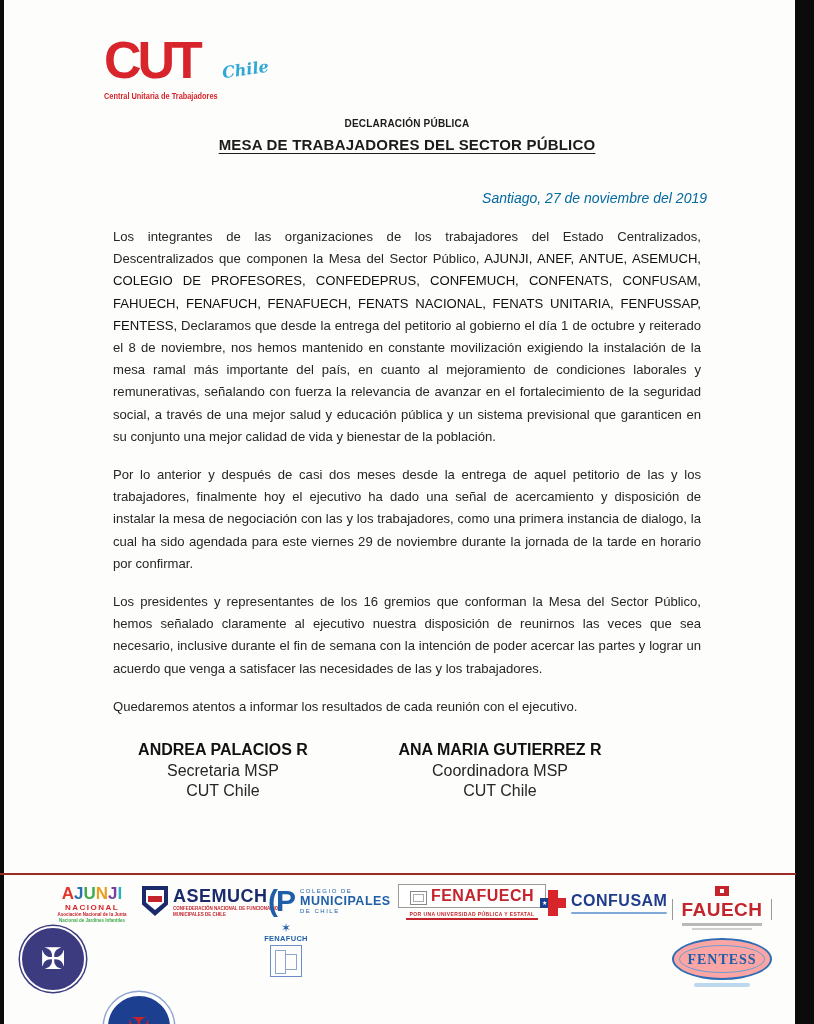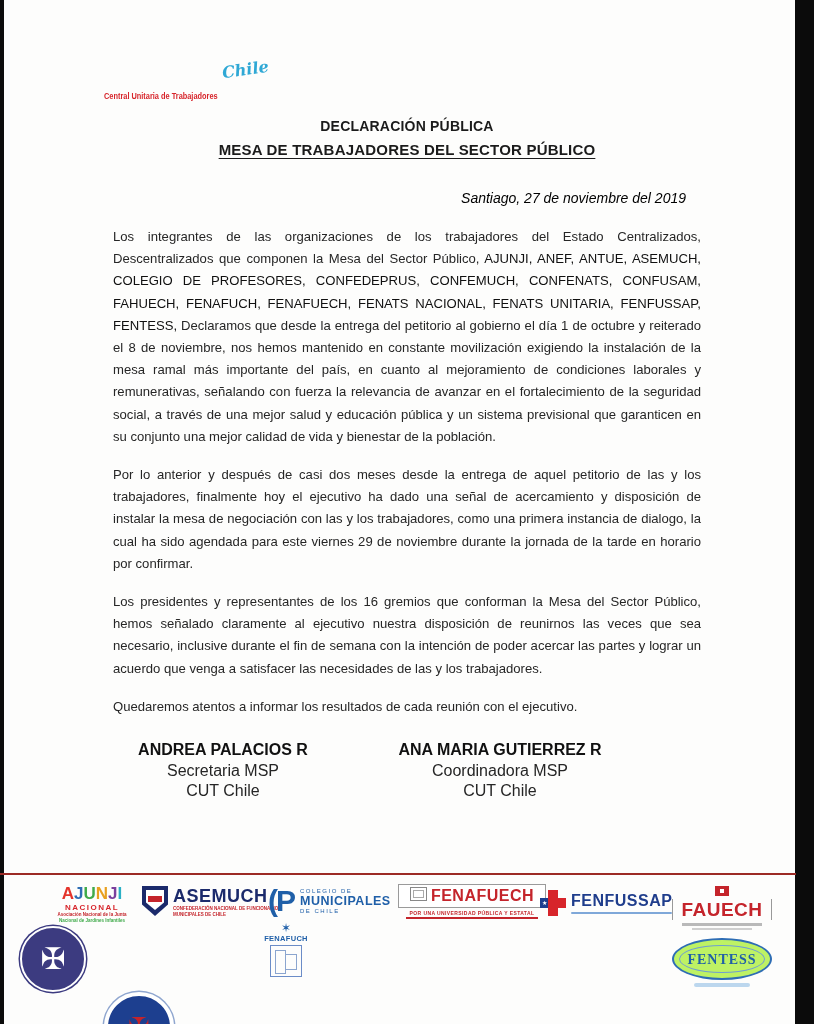--- a/index.html
+++ b/index.html
@@ -13,25 +13,25 @@
   .cut-logo{position:absolute;left:104px;top:36px;width:150px;}
   .cut-row{position:relative;height:52px;}
   .cut-acronym{font-size:52px;font-weight:800;letter-spacing:-4px;color:#d7252b;line-height:48px;}
   .cut-chile{position:absolute;left:118px;top:24px;font-family:"DejaVu Serif",serif;
              font-style:italic;font-weight:bold;color:#2fa8d5;font-size:16px;transform:rotate(-8deg);}
   .cut-tagline{font-size:9px;font-weight:700;color:#d7252b;white-space:nowrap;
                transform:scaleX(.82);transform-origin:left;margin-top:3px;}
 
   
   .title-block{position:absolute;left:113px;top:118px;width:588px;text-align:center;color:#1b1b1b;}
-  .title1{font-size:14px;font-weight:700;letter-spacing:.2px;}
+  .title1{font-size:10px;font-weight:700;letter-spacing:.2px;}
   .title2{font-size:15px;font-weight:700;letter-spacing:.2px;margin-top:7px;
           text-decoration:underline;text-underline-offset:3px;}
-  .dateline{position:absolute;left:98px;top:190px;width:588px;text-align:right;
-            font-style:italic;font-size:14px;color:#000000;}
+  .dateline{position:absolute;left:119px;top:190px;width:588px;text-align:right;
+            font-style:italic;font-size:14px;color:#0369a1;}
 
   
   .body-text{position:absolute;left:113px;top:226px;width:588px;}
   .body-text p{margin:0 0 16px 0;font-size:13.1px;line-height:22.2px;text-align:justify;}
   .body-text p.closing{text-align:left;}
   .b{font-weight:400;color:#101010;}
 
   .signatures{display:flex;margin-top:22px;}
   .sig{width:220px;text-align:center;font-size:16px;line-height:20.5px;}
   .sig+.sig{margin-left:57px;}
@@ -56,21 +56,21 @@
   .crest b{position:absolute;left:6px;top:10px;width:14px;height:6px;background:#c4242b;z-index:2;}
   .asemuch-txt{margin-left:5px;}
   .asemuch-name{font-size:18px;font-weight:800;color:#1b2a6b;letter-spacing:.5px;line-height:20px;}
   .asemuch .micro{color:#c4242b;font-weight:700;}
   .profes{left:268px;top:886px;display:flex;align-items:center;color:#1f5fa8;}
   .pmark{font-size:30px;font-weight:700;line-height:30px;letter-spacing:-2px;}
   .profes-txt{margin-left:6px;}
   .profes-top,.profes-bot{font-size:6px;letter-spacing:1.5px;}
   .profes-mid{font-size:12.5px;font-weight:800;letter-spacing:.5px;}
   .fenafuech{left:392px;top:884px;width:160px;text-align:center;}
-  .fenafuech-box{display:inline-flex;align-items:flex-start;border:1.5px solid #9a9a9a;padding:2px 11px;background:#fff;}
+  .fenafuech-box{display:inline-flex;align-items:flex-end;border:1.5px solid #9a9a9a;padding:2px 11px;background:#fff;}
   .fenafuech-ic{width:15px;height:12px;border:1px solid #888;margin-right:4px;position:relative;}
   .fenafuech-ic i{position:absolute;inset:2px;border:1px solid #aaa;}
   .fenafuech-name{font-size:16px;font-weight:800;color:#c4242b;letter-spacing:.5px;}
   .fenafuech-sub{font-size:5px;font-weight:700;color:#c4242b;margin-top:2px;letter-spacing:.4px;}
   .fenafuech-bar{height:1.5px;background:#c4242b;margin:1px 14px 0;}
   .confusam{left:540px;top:890px;display:flex;align-items:center;}
   .ccross{width:26px;height:26px;position:relative;flex:none;}
   .ccross .v{position:absolute;left:8px;top:0;width:10px;height:26px;background:#d7252b;}
   .ccross .hl{position:absolute;left:0;top:8px;width:13px;height:10px;background:#1d3f8f;}
   .ccross .hr{position:absolute;left:13px;top:8px;width:13px;height:10px;background:#d7252b;}
@@ -93,35 +93,36 @@
   .fenatsu{left:104px;top:926px;width:62px;height:62px;background:#1d3f8f;border:4px solid #fff;
            box-shadow:0 0 0 1.5px #8fa6cf;}
   .fenatsu span{color:#c4242b;font-size:26px;line-height:26px;}
   .fenafuch{left:250px;top:922px;width:72px;height:68px;text-align:center;color:#1f5fa8;}
   .fenafuch-star{font-size:12px;line-height:12px;}
   .fenafuch-name{font-size:7.5px;font-weight:700;letter-spacing:.3px;}
   .fenafuch-house{width:30px;height:30px;border:1.5px solid #6b8cc7;margin:2px auto 0;position:relative;}
   .fenafuch-house i{position:absolute;left:4px;top:4px;width:9px;height:22px;border:1px solid #8ba5cf;}
   .fenafuch-house b{position:absolute;right:4px;top:8px;width:10px;height:14px;border:1px solid #8ba5cf;}
   .fentess{left:672px;top:938px;width:100px;text-align:center;}
-  .fentess-oval{width:100px;height:42px;border:2.5px solid #2e6db4;border-radius:50%;background:#bef264;
+  .fentess-oval{width:100px;height:42px;border:2.5px solid #2e6db4;border-radius:50%;background:#fca5a5;
                 box-sizing:border-box;display:flex;align-items:center;justify-content:center;}
   .fentess-in{border:1px solid #6f9fd0;border-radius:50%;padding:4px 7px;}
   .fentess-name{font-family:"Liberation Serif",serif;font-size:14px;font-weight:700;color:#1f5fa8;letter-spacing:1px;}
   .fentess-bar{height:4px;background:#bcd7ee;border-radius:2px;margin:3px 22px 0;}
 </style>
 </head>
 <body>
 
 <div class="page">
   <div class="edge edge-left"></div>
   <div class="edge edge-right"></div>
 
   <div class="cut-logo">
     <div class="cut-row">
+      <span class="cut-acronym">CUT</span>
       <span class="cut-chile">Chile</span>
     </div>
     <div class="cut-tagline">Central Unitaria de Trabajadores</div>
   </div>
 
   <div class="title-block">
     <div class="title1">DECLARACIÓN PÚBLICA</div>
     <div class="title2">MESA DE TRABAJADORES DEL SECTOR PÚBLICO</div>
   </div>
   <div class="dateline">Santiago, 27 de noviembre del 2019</div>
@@ -190,21 +191,21 @@
   </div>
 
   <div class="lg confusam">
     <div class="ccross">
       <span class="hl"></span>
         <span class="hr"></span>
         <span class="v"></span>
       <span class="st">★</span>
     </div>
     <div class="confusam-txt">
-      <div class="confusam-name">FENFUSSAP</div>
+      <div class="confusam-name">CONFUSAM</div>
       <div class="confusam-bar"></div>
     </div>
   </div>
 
   <div class="lg fauech">
     <div><span class="fauech-ic"><i></i></span></div>
     <span class="fauech-name">FAUECH</span>
     <div class="fauech-bar"></div>
     <div class="fauech-bar2"></div>
   </div>

